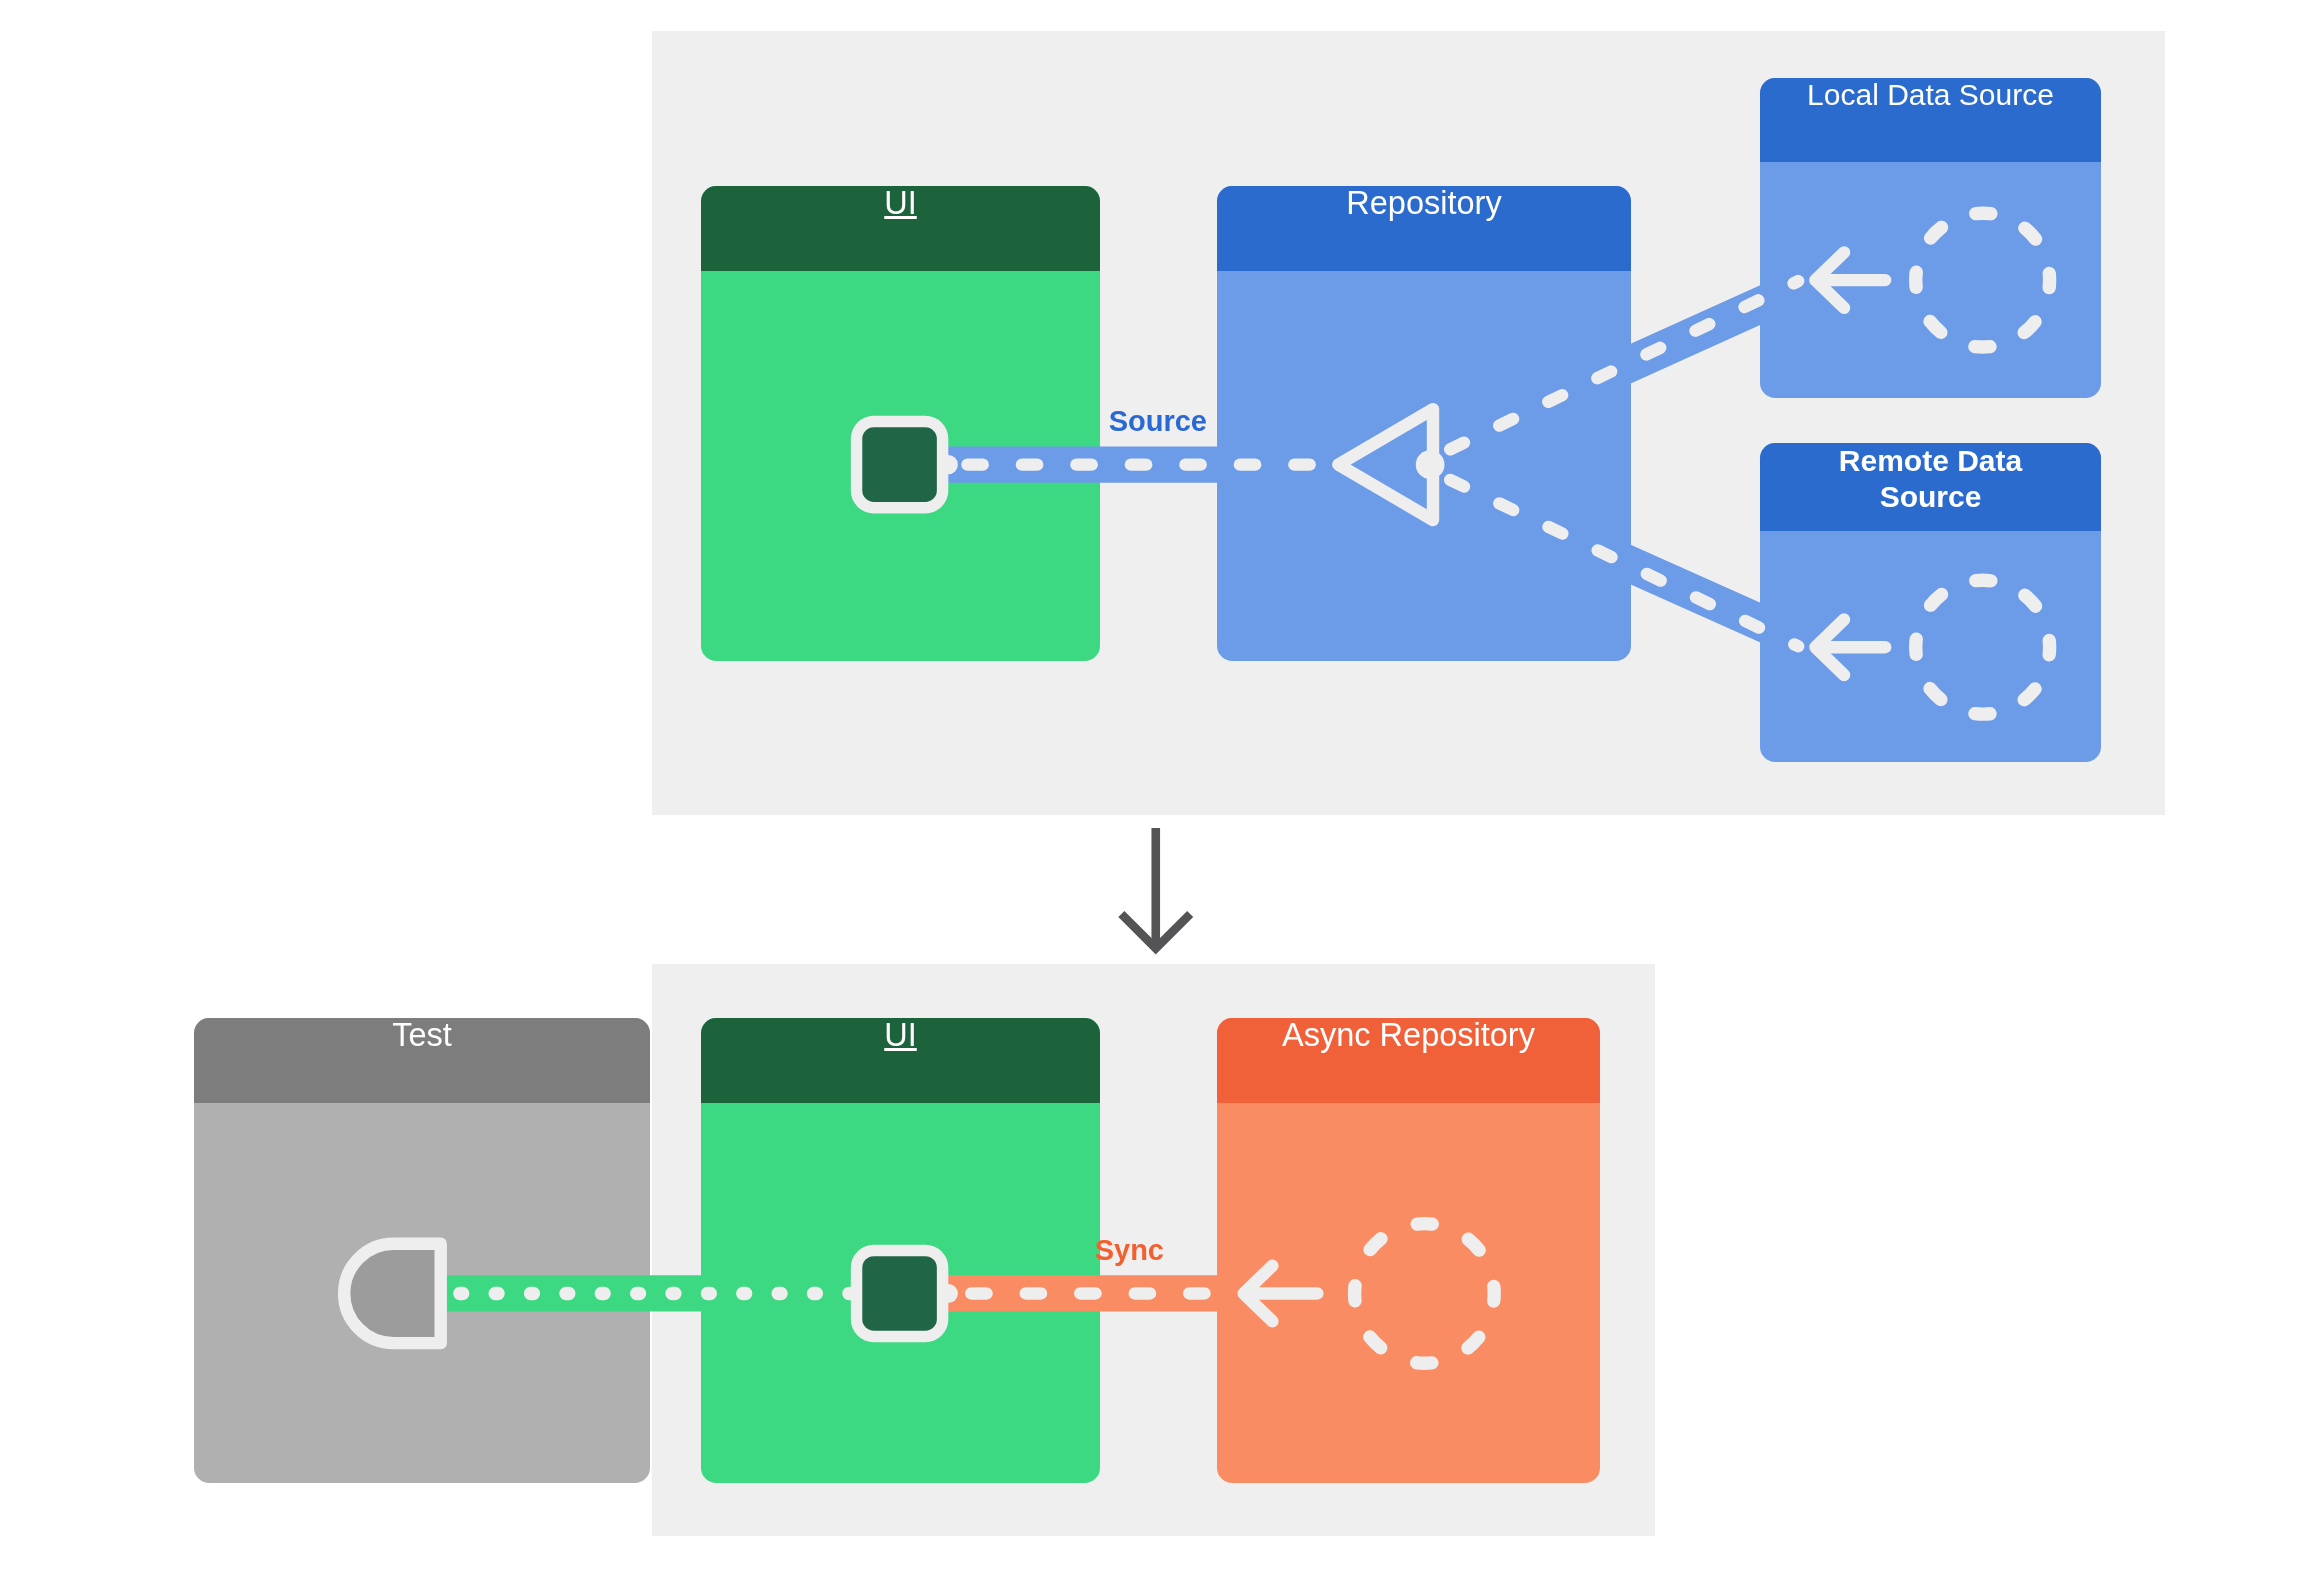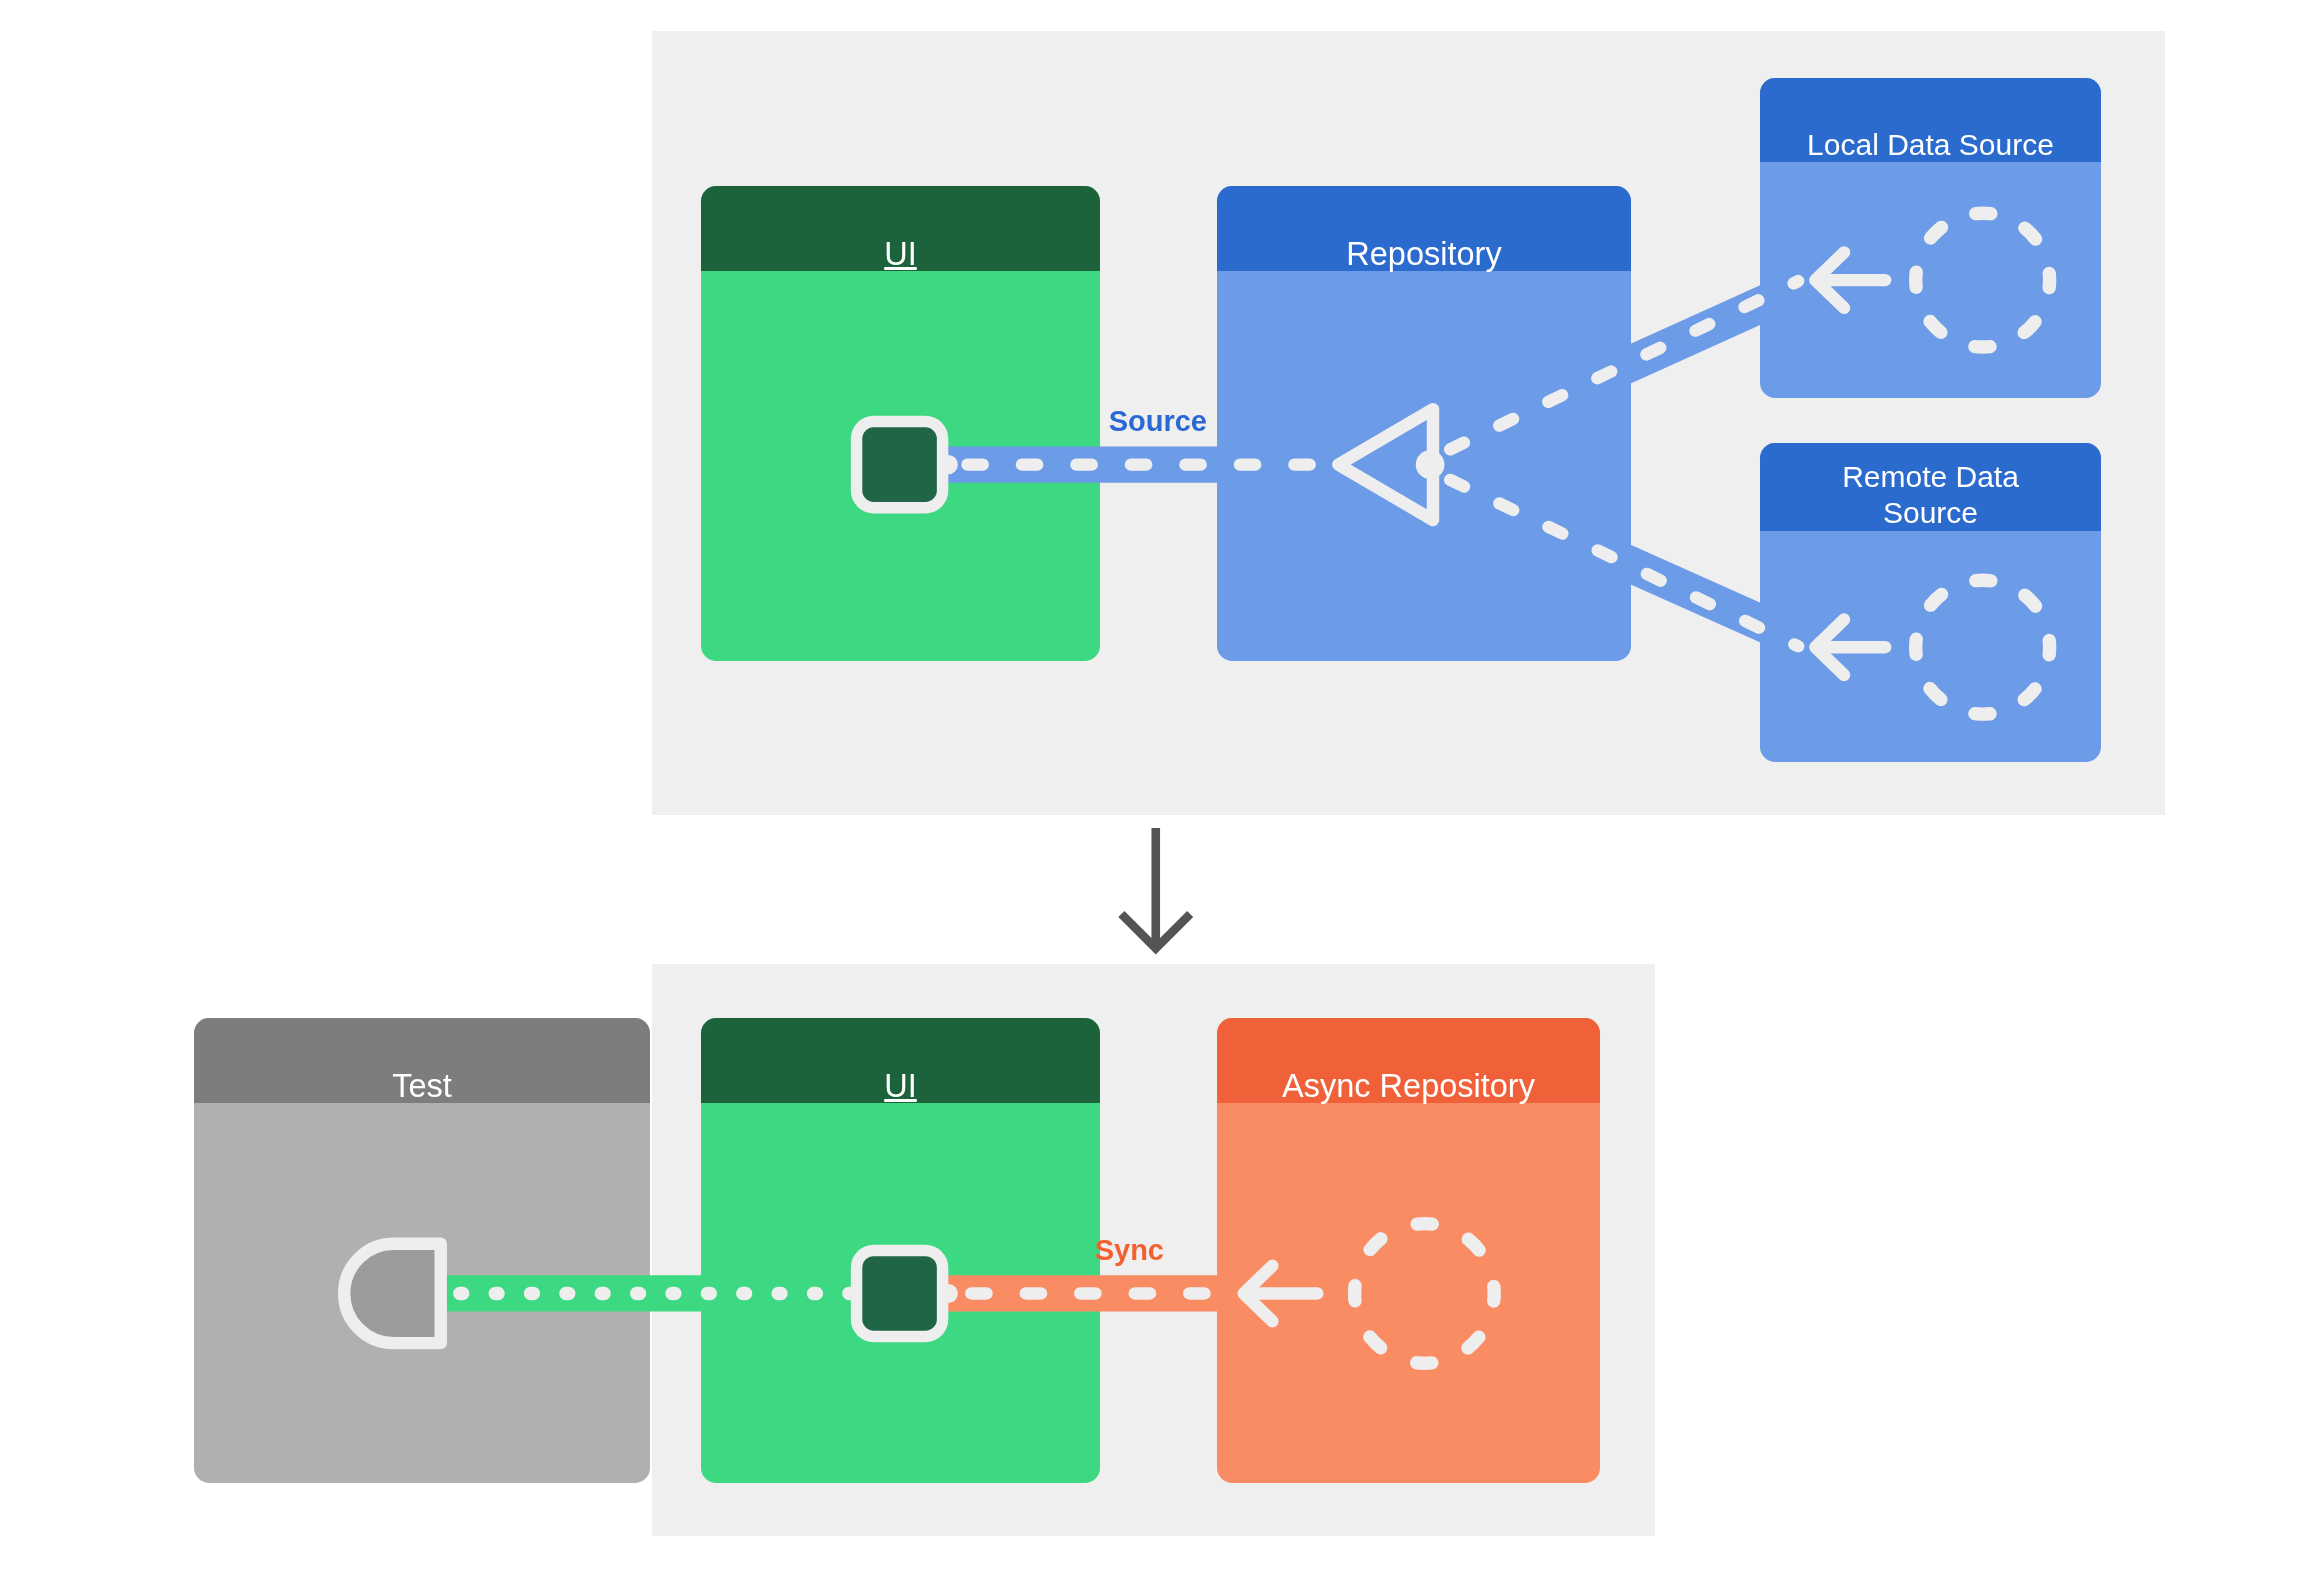--- a/index.html
+++ b/index.html
@@ -10,38 +10,38 @@
     overflow:hidden;
   }
   .panel{position:absolute;background:var(--panel-bg,#efefef);}
   #top-panel{left:652px;top:31px;width:1513px;height:784px;}
   #bottom-panel{left:652px;top:964px;width:1003px;height:572px;}
 
   .box{position:absolute;border-radius:15.3px;}
   .box .hdr{
     position:absolute;top:0;left:0;right:0;height:85px;
     border-radius:15.3px 15.3px 0 0;
-    display:flex;align-items:flex-end;justify-content:center;
+    display:flex;align-items:flex-start;justify-content:center;
     color:#ffffff;font-size:32.5px;line-height:34px;text-align:center;
   }
   .hdr .t{padding:0 19px;}
 
   #ui-top  {left:701px;top:186px;width:399px;height:475px;background:var(--green-body);}
   #repo    {left:1217px;top:186px;width:394px;height:475px;background:var(--blue-body);padding-left:20px;}
   #local   {left:1760px;top:78px;width:341px;height:320px;background:var(--blue-body);}
   #remote  {left:1760px;top:443px;width:341px;height:319px;background:var(--blue-body);}
   #test    {left:194px;top:1018px;width:456px;height:465px;background:var(--gray-body);}
   #ui-bot  {left:701px;top:1018px;width:399px;height:465px;background:var(--green-body);}
   #fake    {left:1217px;top:1018px;width:383px;height:465px;background:var(--orange-body);}
 
   #ui-top .hdr, #ui-bot .hdr{background:var(--green-header);text-decoration:underline;}
   #repo .hdr{background:var(--blue-header);}
   #local .hdr{background:var(--blue-header);height:84px;font-size:30px;}
   #remote .hdr{background:var(--blue-header);height:88px;font-size:30px;line-height:36px;}
-  #remote .hdr .t{width:239px;padding:0;}
+  #remote .hdr .t{width:239px;padding:0;font-weight:bold;}
   #test .hdr{background:var(--gray-header);}
   #fake .hdr{background:var(--orange-header);}
 
   #connector-overlay{position:absolute;left:0;top:0;z-index:5;pointer-events:none;}
 
   .conn-label{
     position:absolute;z-index:6;font-weight:bold;font-size:29px;line-height:32.5px;
     text-align:right;width:191px;
   }
   #async-label{left:1016px;top:405px;color:var(--async-color);}

